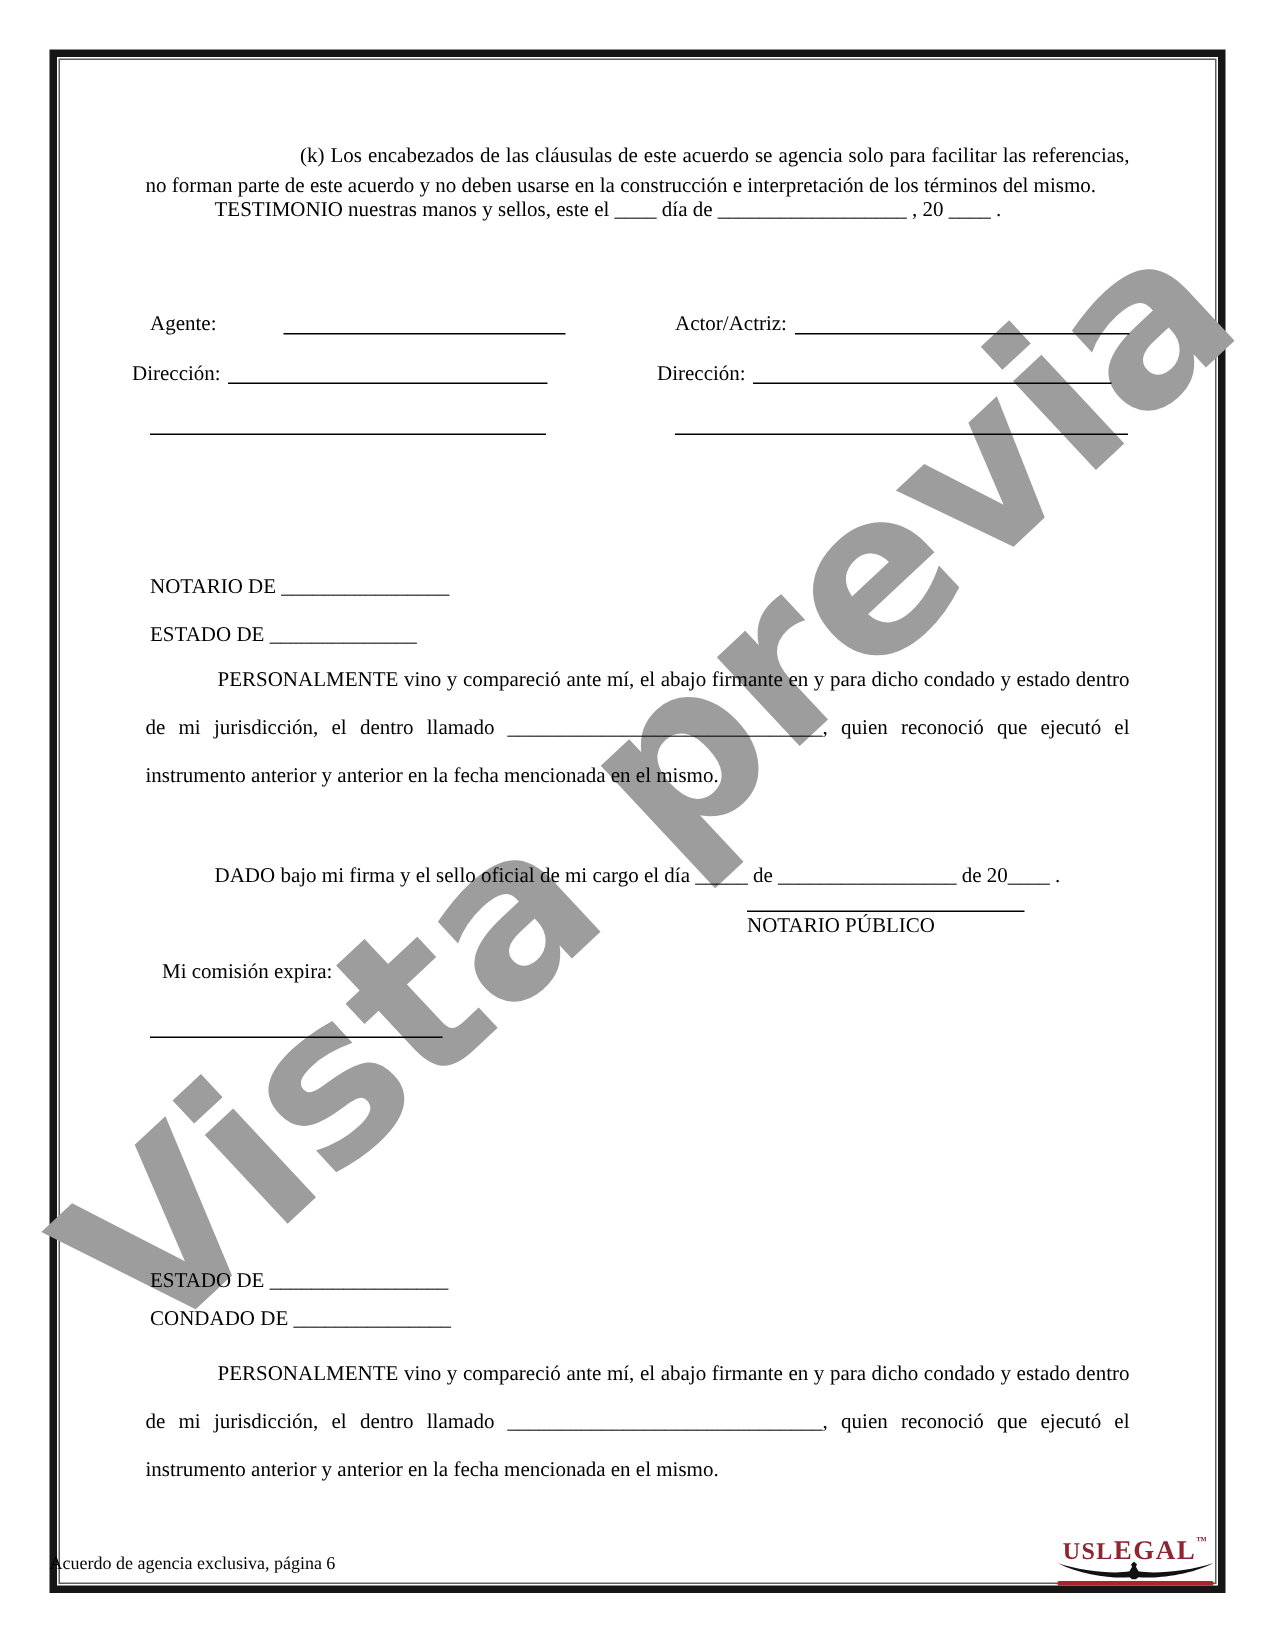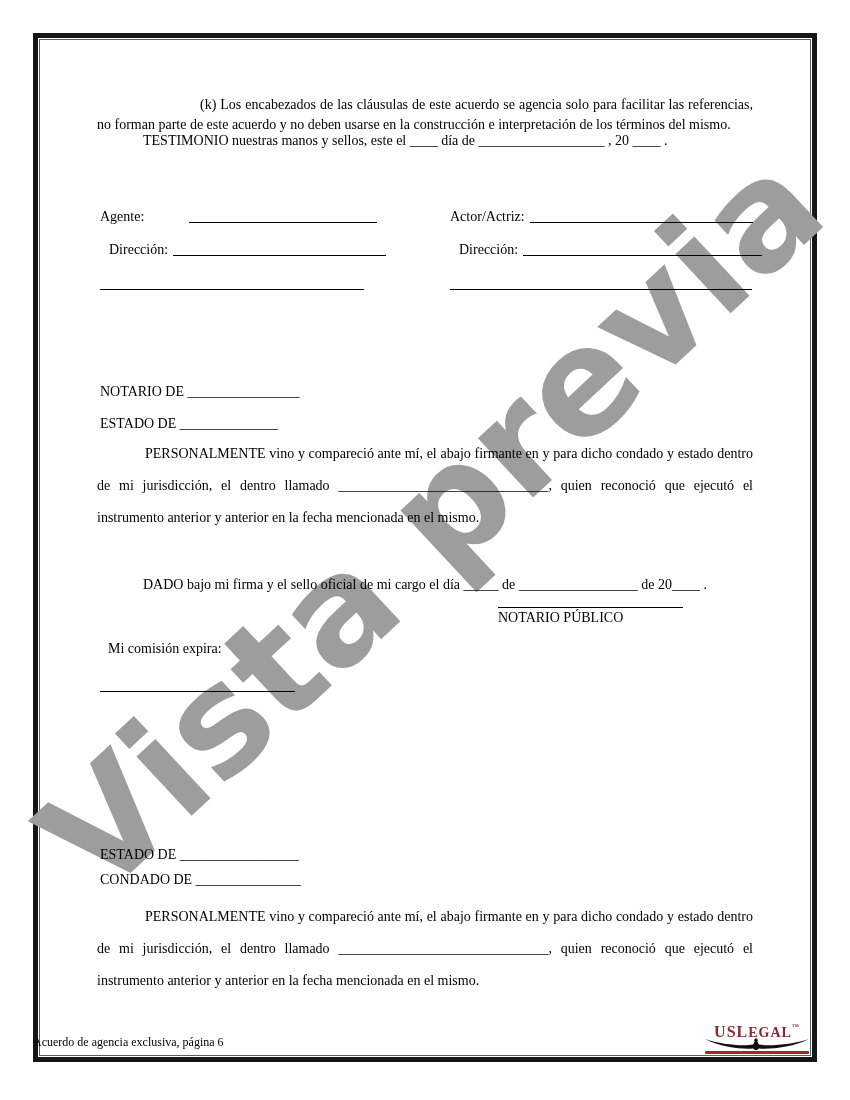--- a/index.html
+++ b/index.html
@@ -32,21 +32,21 @@
   .fill { flex:1; border-bottom:1px solid #000; margin-bottom:2px; }
   .rule { border-bottom:1px solid #000; }
   .footer {
     left:33px; top:1035px; width:784px; text-align:left; font-size:12px;
   }
   .logo { left:698px; top:1024px; width:118px; z-index:3; position:absolute; text-align:center; }
   .logo-text {
     font-family:"Liberation Serif", serif; color:#8c2633; font-weight:bold;
     line-height:1; letter-spacing:1px; white-space:nowrap;
   }
-  .logo-small { font-size:14px; }
+  .logo-small { font-size:18px; }
   .logo-tm { font-size:7px; vertical-align:top; color:#8c2633; }
   .eagle { display:block; margin:0 auto; margin-top:-2px; }
   .tagline { width:104px; height:3px; background:#a8242e; margin:1px auto 0; border-radius:1px; }
 </style>
 </head>
 <body>
 
 <div class="page">
 
   <div class="frame">
@@ -68,21 +68,21 @@
       <div class="sig-cell" style="width:277px;gap:40px;">
         <span class="lbl">Agente:</span>
         <span class="fill"></span>
       </div>
       <div class="sig-cell" style="width:303px; margin-left:73px;">
         <span class="lbl">Actor/Actriz:</span>
         <span class="fill"></span>
       </div>
     </div>
 
-    <div class="abs sig-row" style="left:109px; top:242px; width:653px;">
+    <div class="abs sig-row" style="left:88px; top:242px; width:653px;">
       <div class="sig-cell" style="width:277px;">
         <span class="lbl">Dirección:</span>
         <span class="fill"></span>
       </div>
       <div class="sig-cell" style="width:303px; margin-left:73px;">
         <span class="lbl">Dirección:</span>
         <span class="fill"></span>
       </div>
     </div>
 

